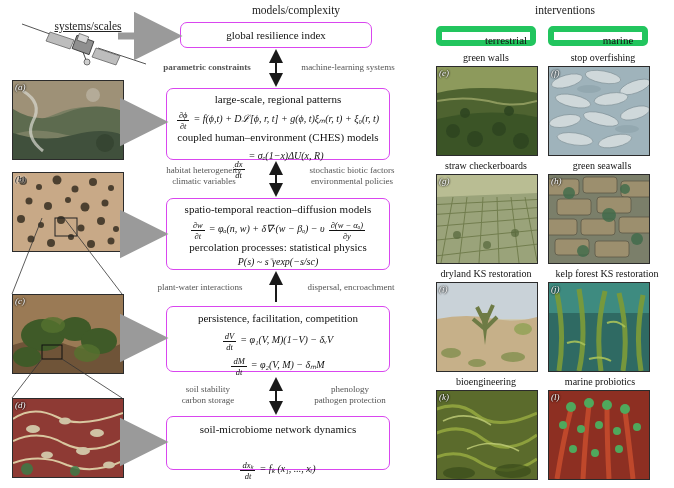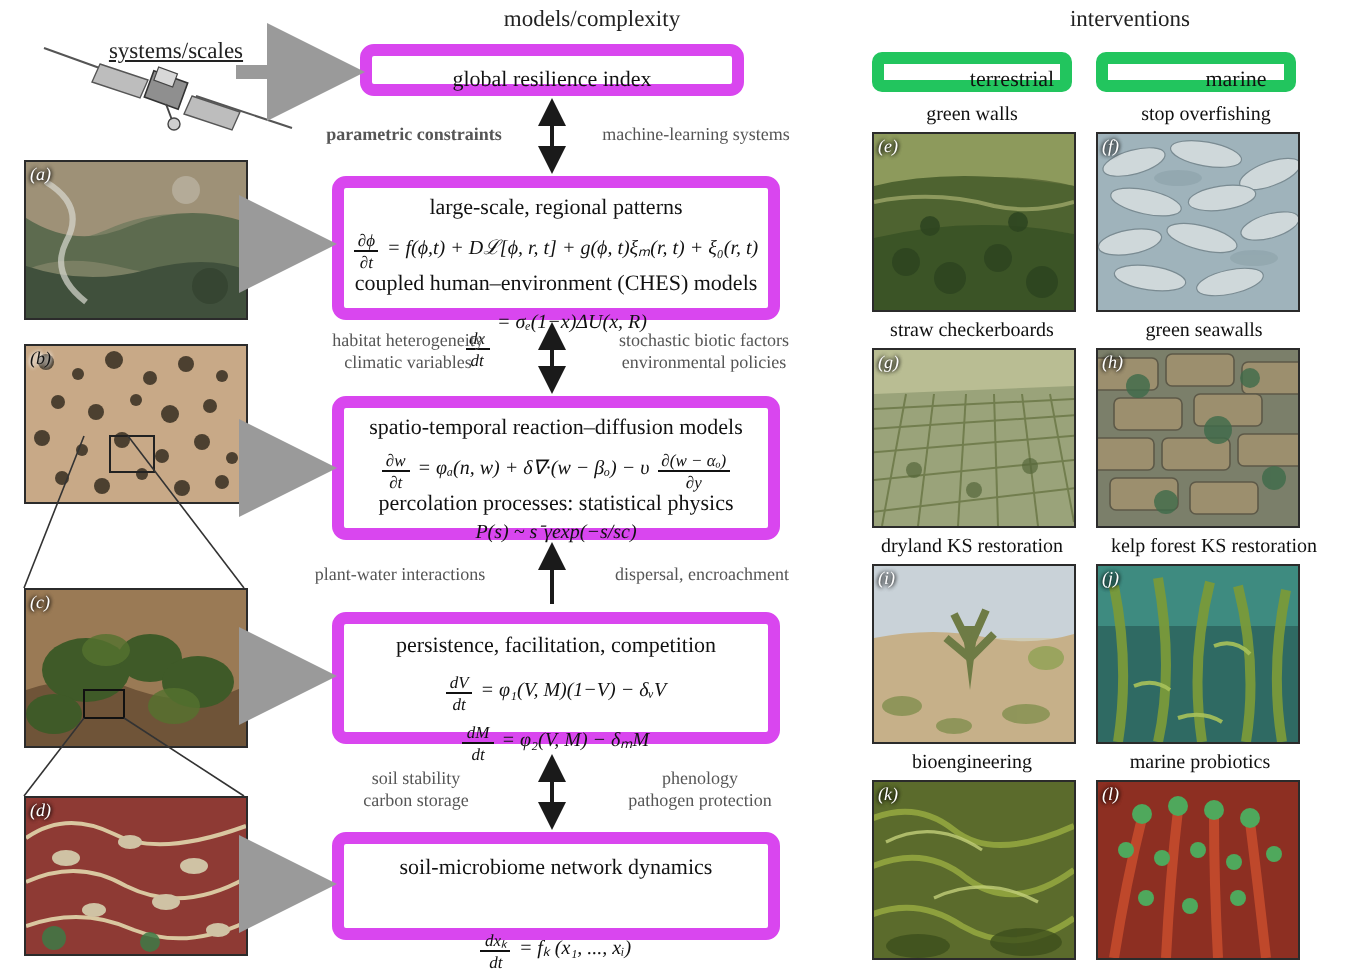--- a/index.html
+++ b/index.html
@@ -30,21 +30,21 @@
   .photo .tagdark{
     position:absolute;left:2px;top:1px;font-size:9px;font-style:italic;
     color:#111;text-shadow:0 0 2px #fff,0 0 2px #fff;z-index:5;
   }
 
   
   .satbox{position:absolute;}
 
   
   .cbox{
-    position:absolute;border:6px solid #d946ef;border-radius:7px;background:#fff;
+    position:absolute;border:1px solid #d946ef;border-radius:7px;background:#fff;
     box-sizing:border-box;text-align:center;
   }
   .cbox .t{font-size:11px;color:#111;line-height:13px;}
   .eq{font-size:10px;font-style:italic;color:#111;line-height:12px;white-space:nowrap;}
   .frac{display:inline-block;vertical-align:middle;text-align:center;font-style:italic;}
   .frac .n{display:block;border-bottom:1px solid #111;padding:0 2px;font-size:8.5px;line-height:10px;}
   .frac .d{display:block;padding:0 2px;font-size:8.5px;line-height:10px;}
 
   
   .colhdr{

